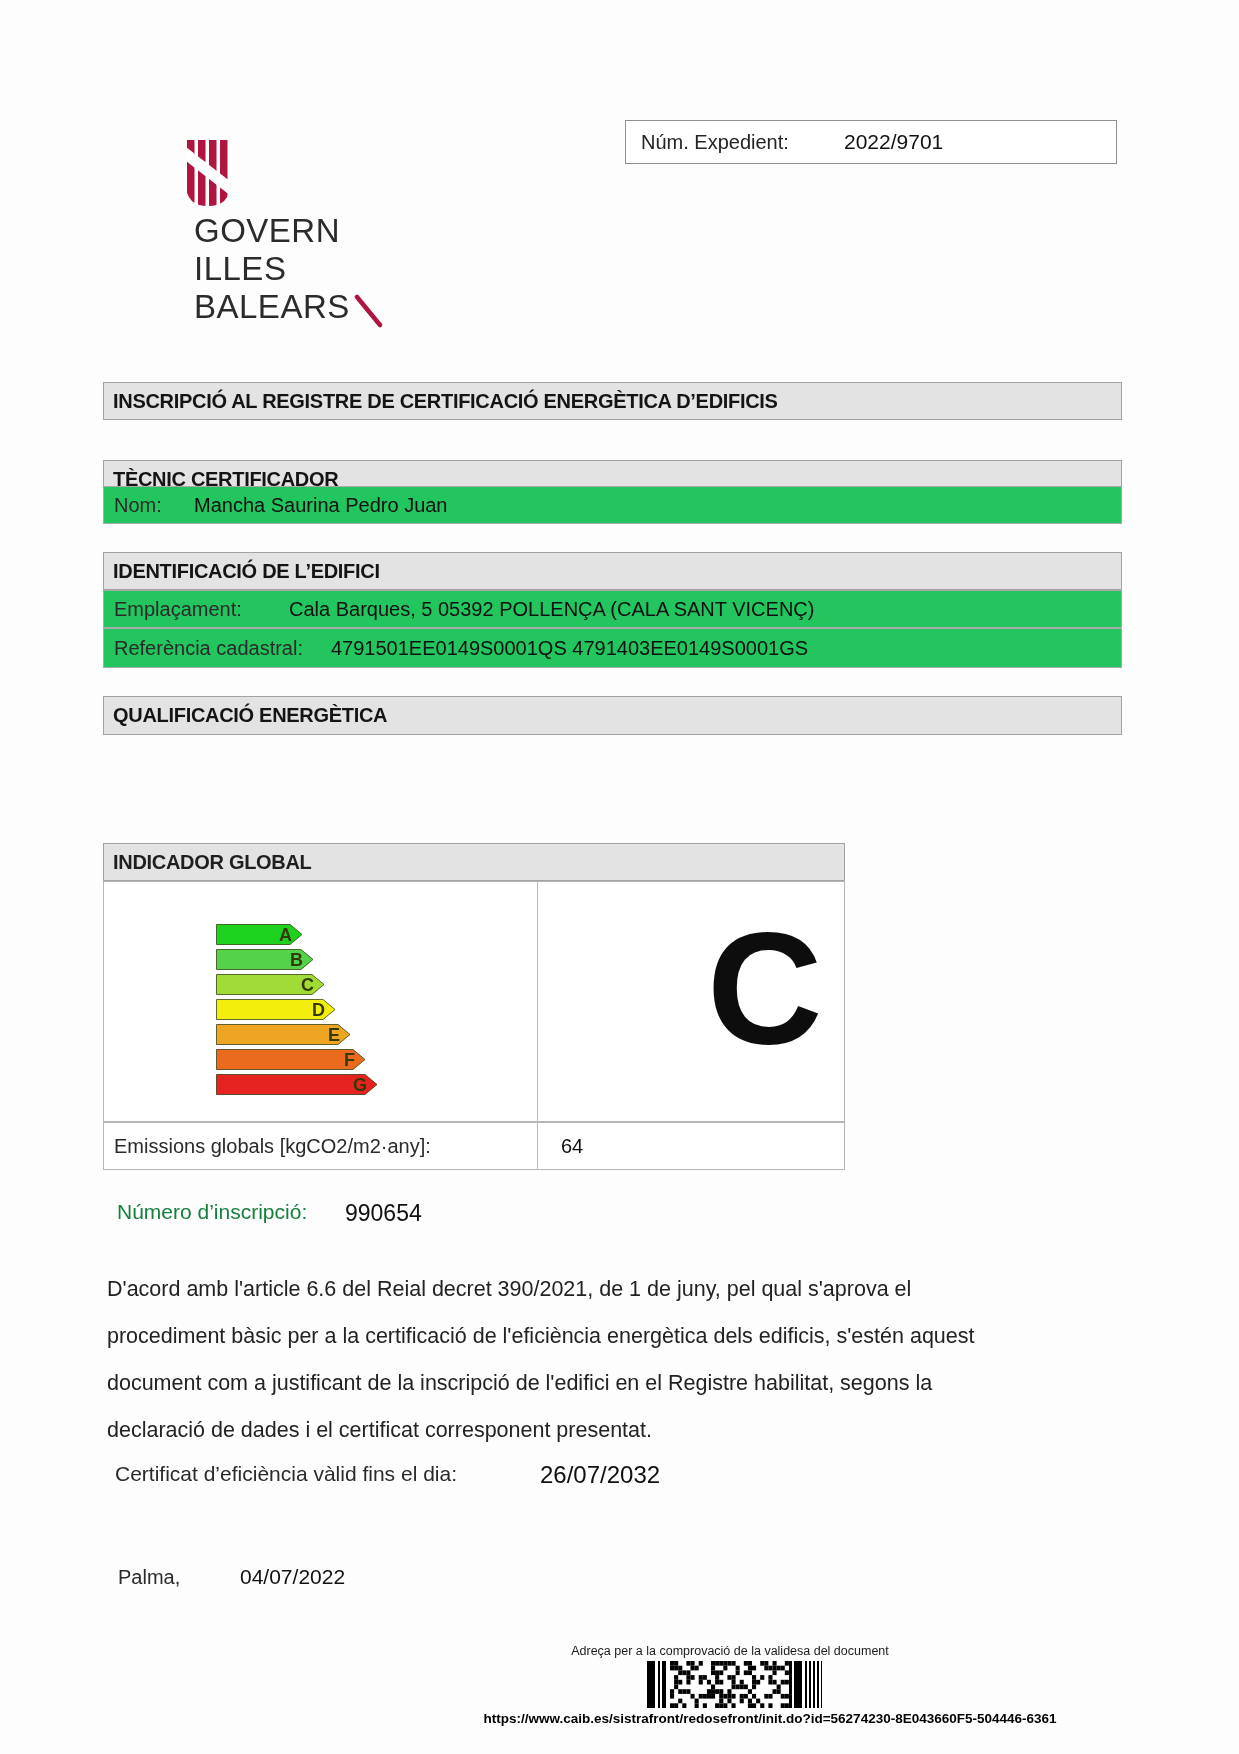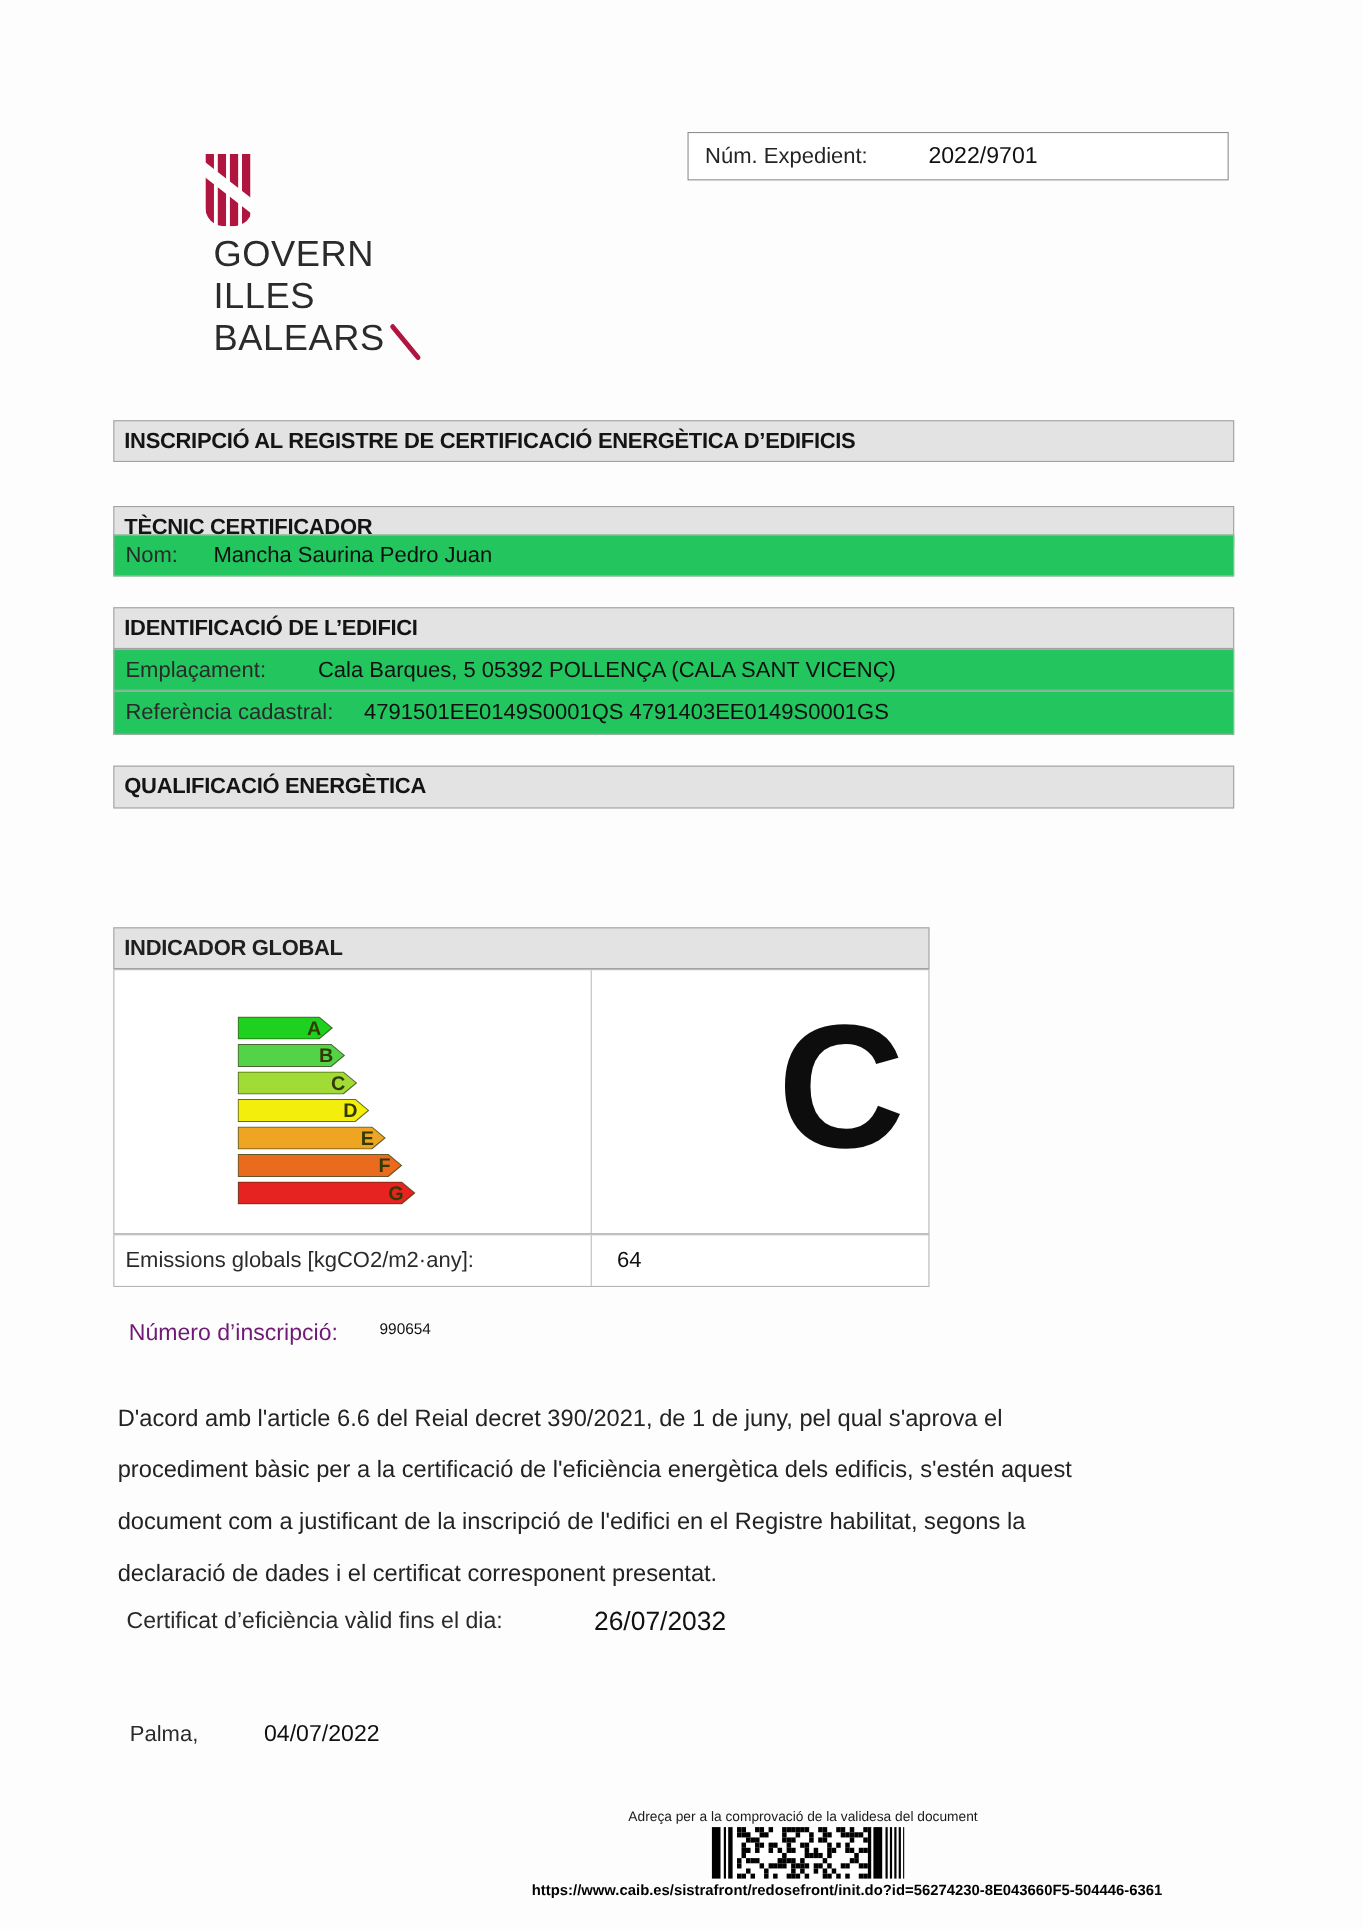--- a/index.html
+++ b/index.html
@@ -42,22 +42,22 @@
   .big-rating{position:absolute;left:603px;top:26px;font-size:160px;line-height:1;
               font-weight:700;color:#0d0d0d;}
   .emis-row{position:absolute;left:103px;top:1122px;width:742px;height:48px;background:#fff;
             border:1px solid #b5b5b5;box-sizing:border-box;}
   .emis-row .ind-divider{left:433px;}
   .emis-lbl{position:absolute;left:10px;top:0;height:100%;display:flex;align-items:center;
             font-size:20px;color:#2a2a2a;}
   .emis-val{position:absolute;left:457px;top:0;height:100%;display:flex;align-items:center;
             font-size:20px;color:#101010;}
 
-  .num-line{position:absolute;left:117px;top:1200px;font-size:21px;color:#701a75;}
-  .num-val{position:absolute;left:345px;top:1200px;font-size:14px;color:#101010;}
+  .num-line{position:absolute;left:117px;top:1200px;font-size:21px;color:#15803d;}
+  .num-val{position:absolute;left:345px;top:1200px;font-size:23px;color:#101010;}
 
   .legal{position:absolute;left:107px;top:1266px;width:870px;font-size:21.5px;
          line-height:47px;color:#222;}
 
   .cert-line{position:absolute;left:115px;top:1462px;font-size:21px;color:#2a2a2a;}
   .cert-val{position:absolute;left:540px;top:1461px;font-size:24px;color:#101010;}
 
   .palma{position:absolute;left:118px;top:1566px;font-size:20px;color:#2a2a2a;}
   .palma-date{position:absolute;left:240px;top:1565px;font-size:21px;color:#101010;}
 

